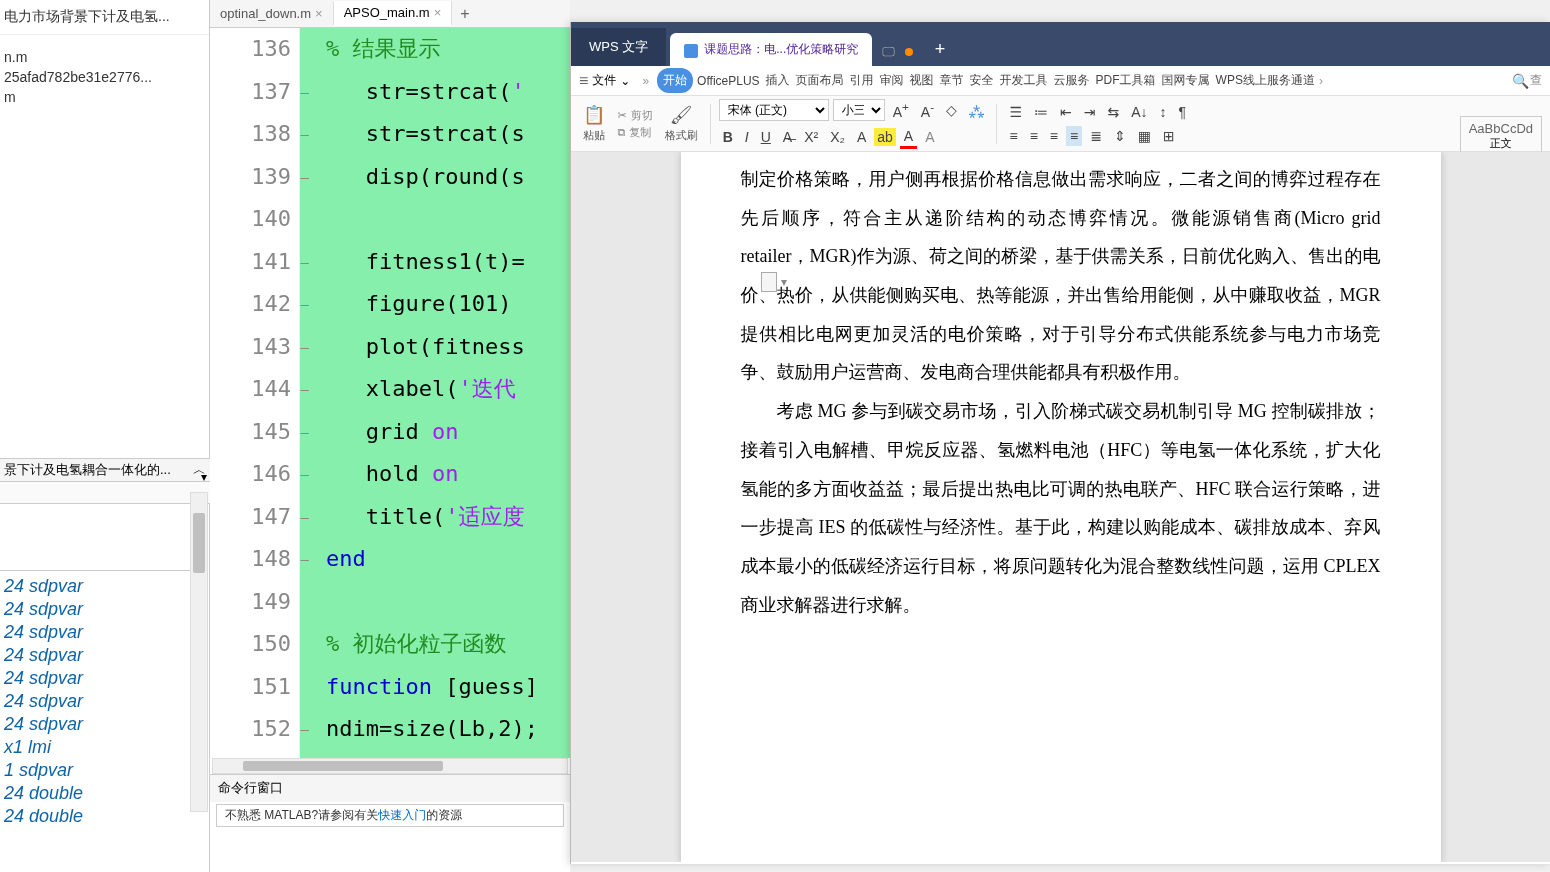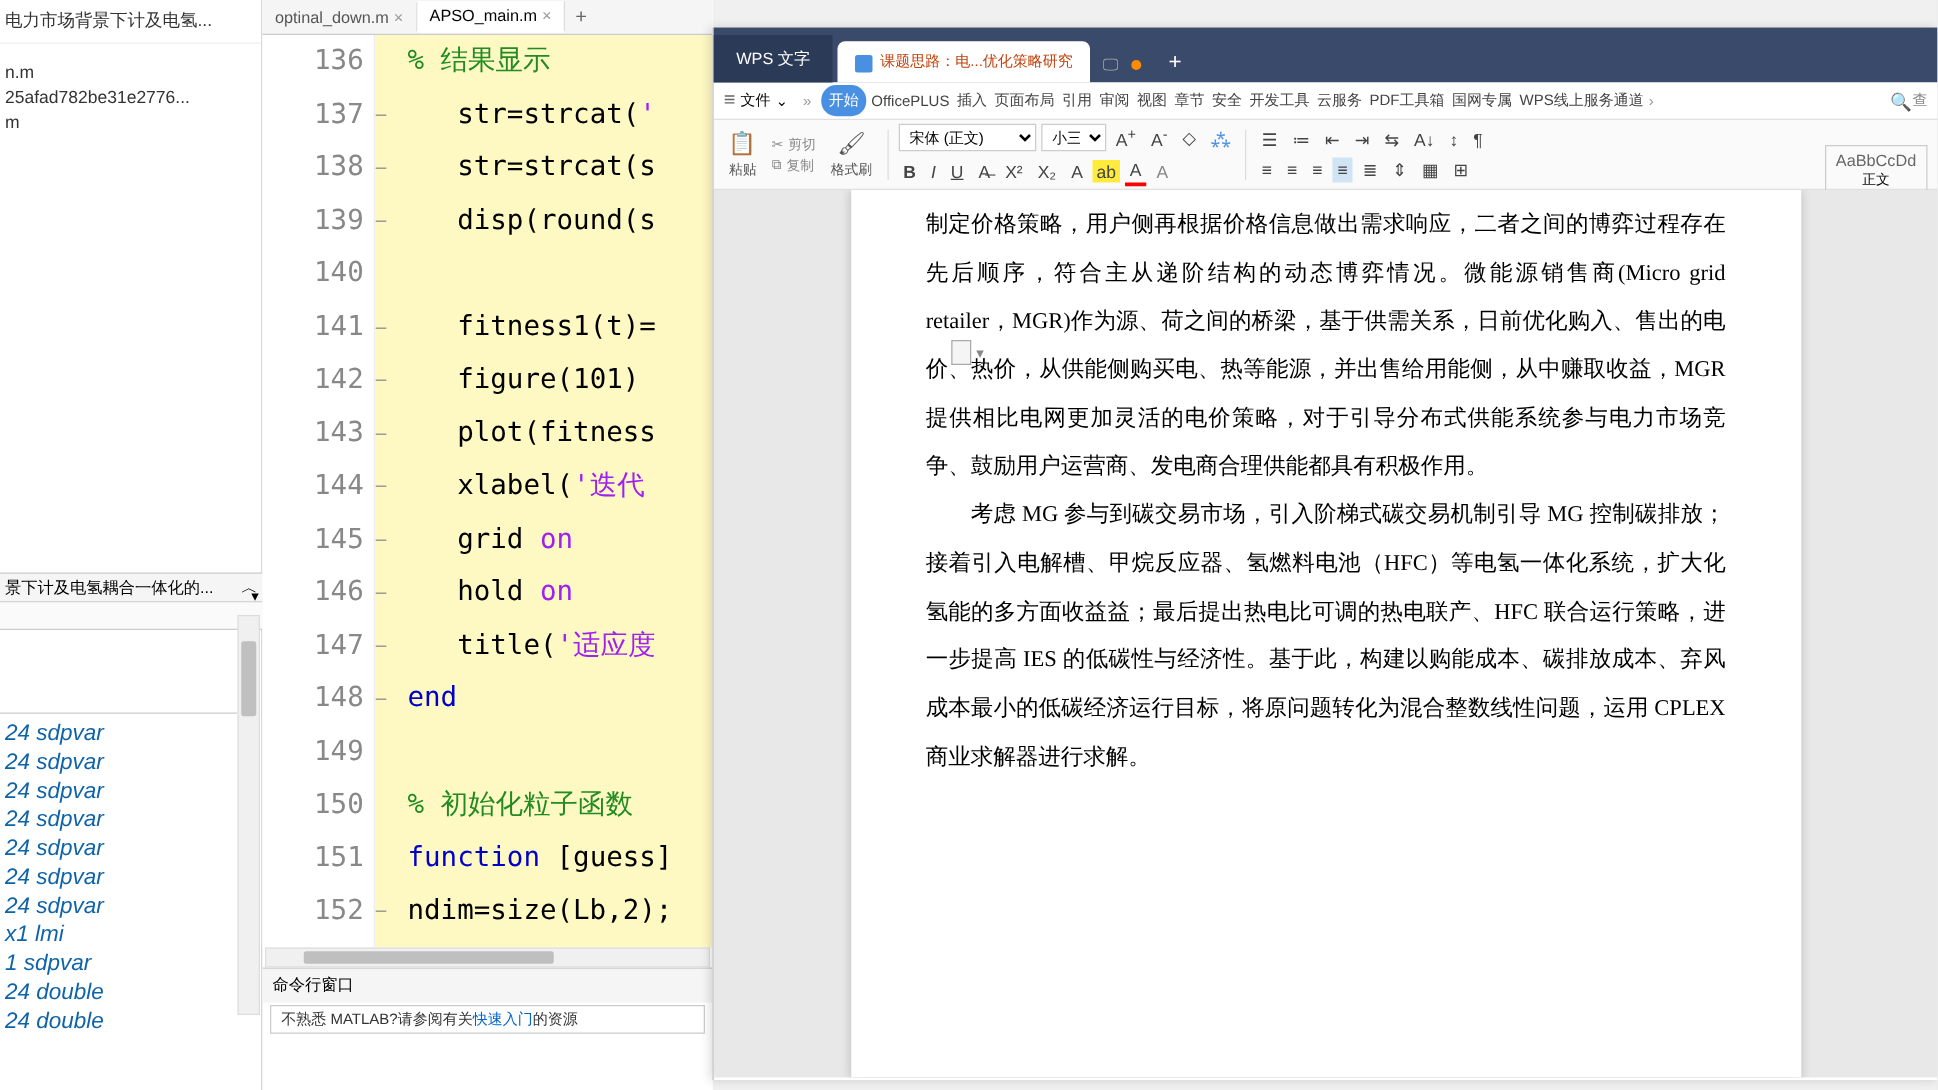--- a/index.html
+++ b/index.html
@@ -21,38 +21,38 @@
 .ml-editor { position: absolute; left: 210px; top: 0; width: 360px; height: 872px; background: #fff; }
 .ml-tabs { height: 28px; background: #f5f5f5; border-bottom: 1px solid #ccc; display: flex; align-items: center; }
 .ml-tab { padding: 4px 10px; font-size: 13px; color: #555; border-right: 1px solid #ddd; display: flex; align-items: center; gap: 4px; }
 .ml-tab.active { background: #fff; border-bottom: 2px solid #fff; color: #000; }
 .ml-tab-close { color: #999; cursor: pointer; }
 .ml-tab-add { padding: 2px 8px; color: #666; font-size: 16px; }
 .ml-code { position: relative; height: 730px; display: flex; font-family: "Consolas", monospace; font-size: 22px; }
 .ml-gutter { width: 90px; background: #fff; color: #888; text-align: right; padding-right: 8px; border-right: 1px solid #eee; }
 .ml-gutter div { height: 42.5px; line-height: 42.5px; position: relative; }
 .ml-gutter .dash::after { content: "—"; color: #888; position: absolute; right: -18px; font-size: 14px; }
-.ml-codebody { flex: 1; background: #fef9c3; padding-left: 26px; overflow: hidden; }
+.ml-codebody { flex: 1; background: #86efac; padding-left: 26px; overflow: hidden; }
 .ml-codebody div { height: 42.5px; line-height: 42.5px; white-space: pre; }
 .kw-comment { color: #228B22; }
 .kw-blue { color: #0000cd; }
 .kw-purple { color: #a020f0; }
 .kw-str { color: #a020f0; }
 .kw-black { color: #000; }
 .ml-hscroll { height: 16px; background: #f0f0f0; border: 1px solid #ddd; margin: 0 2px; position: relative; }
 .ml-hscroll-thumb { position: absolute; left: 30px; top: 2px; width: 200px; height: 10px; background: #bfbfbf; border-radius: 2px; }
 .ml-cmdwin { height: 28px; background: #f5f5f5; border-top: 1px solid #ccc; padding: 4px 8px; font-size: 13px; }
 .ml-cmdprompt { padding: 2px 8px; font-size: 12px; color: #333; border: 1px solid #ccc; margin: 2px 6px; background: #fff; white-space: nowrap; overflow: hidden; }
 .ml-cmdprompt .lnk { color: #0066cc; }
 
 
 .wps-area { position: absolute; left: 570px; top: 22px; width: 980px; height: 842px; background: #fff; border-left: 1px solid #bbb; box-shadow: -2px 0 8px rgba(0,0,0,0.15); }
 .wps-titlebar { height: 44px; background: #3a4a6b; display: flex; align-items: flex-end; }
 .wps-apptab { background: #2b3a56; color: #fff; padding: 10px 18px; font-size: 13px; }
-.wps-doctab { background: #fff; color: #c2410c; padding: 8px 14px; font-size: 12px; border-radius: 6px 6px 0 0; margin-left: 4px; margin-bottom: 0; display: flex; align-items: flex-end; gap: 6px; }
+.wps-doctab { background: #fff; color: #4c1d95; padding: 8px 14px; font-size: 12px; border-radius: 6px 6px 0 0; margin-left: 4px; margin-bottom: 0; display: flex; align-items: flex-end; gap: 6px; }
 .wps-doctab .doc-icon { width: 14px; height: 14px; background: #4a90e2; border-radius: 2px; display: inline-block; }
 .wps-doctab-extra { color: #aaa; padding: 6px 10px; display: flex; align-items: center; gap: 10px; }
 .wps-doctab-extra .dot { width: 8px; height: 8px; background: #ff8c00; border-radius: 50%; display: inline-block; }
 .wps-newtab { color: #fff; padding: 6px 12px; font-size: 18px; }
 .wps-ribbon { height: 30px; background: #fff; border-bottom: 1px solid #e0e0e0; display: flex; align-items: center; padding: 0 8px; font-size: 12px; }
 .wps-menu { display: flex; align-items: center; gap: 2px; }
 .wps-menu .mi { padding: 4px 2px; color: #444; white-space: nowrap; font-size: 12px; }
 .wps-menu .mi.active { background: #4a90e2; color: #fff; border-radius: 12px; padding: 4px 6px; }
 .wps-filemenu { display: flex; align-items: center; gap: 4px; margin-right: 8px; }
 .wps-filemenu .hb { font-size: 16px; color: #666; }

